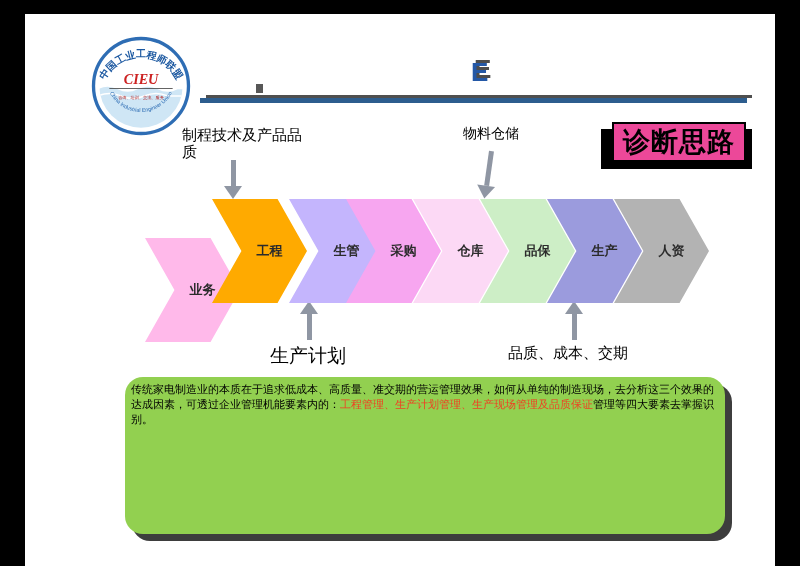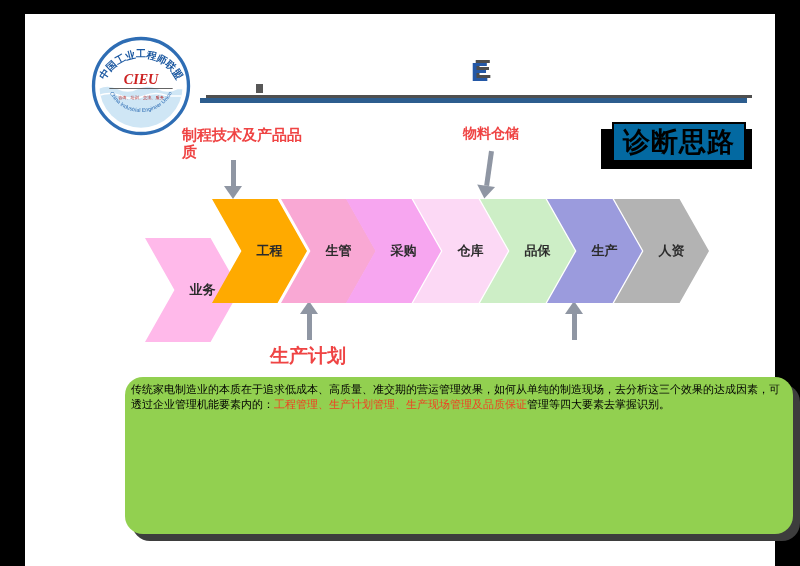--- a/index.html
+++ b/index.html
@@ -16,27 +16,27 @@
   
   .artifact { position:absolute; left:231px; top:70px; width:7px; height:9px; background:#575757; }
 
   
   .title-char { position:absolute; left:446px; top:43px; font-size:26px; font-weight:bold;
     color:#2458a6; text-shadow:3px -3px 0 #4d4d4d; }
   .rule-shadow { position:absolute; left:181px; top:81px; width:546px; height:3px; background:#4f4f4f; }
   .rule-blue   { position:absolute; left:175px; top:84px; width:547px; height:5px; background:#2d5d8e; }
 
   
-  .badge { position:absolute; left:587px; top:108px; width:134px; height:40px; background:#0369a1;
+  .badge { position:absolute; left:587px; top:108px; width:134px; height:40px; background:#ec4899;
     border:2px solid #000; box-shadow:-11px 7px 0 #000, 6px 7px 0 #000;
     display:flex; align-items:center; justify-content:center;
     font-size:27px; font-weight:bold; color:#000; letter-spacing:1px; }
 
   
-  .anno { position:absolute; color:#ef4444; font-weight:bold; }
+  .anno { position:absolute; color:#000000; font-weight:normal; }
   .anno-tl { left:157px; top:112px; width:126px; font-size:15px; line-height:17px; white-space:pre-line; }
   .anno-tr { left:438px; top:111px; font-size:14px; }
   .anno-bl { left:245px; top:329px; font-size:19px; }
   .anno-br { left:483px; top:330px; font-size:15px; }
 
   
   .arrow { position:absolute; width:18px; }
   .arrow .shaft { position:absolute; left:6.5px; width:5px; background:#8f96a3; }
   .arrow .head  { position:absolute; left:0; width:0; height:0;
     border-left:9px solid transparent; border-right:9px solid transparent; }
@@ -49,21 +49,21 @@
   .a3 { left:275px; top:287px; height:39px; }
   .a4 { left:540px; top:287px; height:39px; }
 
   
   .chevron { position:absolute; top:185px; width:95px; height:104px;
     clip-path:polygon(0% 0%, 69% 0%, 100% 50%, 69% 100%, 0% 100%, 31% 50%);
     display:flex; align-items:center; justify-content:center; padding-left:20px;
     font-size:13px; font-weight:bold; color:#2b2b2b; }
 
   
-  .info { position:absolute; left:100px; top:363px; width:668px; height:157px;
+  .info { position:absolute; left:100px; top:363px; width:600px; height:157px;
     background:#92d050; border-radius:18px; box-shadow:7px 7px 0 #3d3d3d;
     padding:5px 6px; font-size:11px; line-height:15px; color:#000; }
   .info .red { color:#ef4123; }
 </style>
 </head>
 <body>
 
 <div class="slide">
 
   <div class="logo">
@@ -96,41 +96,42 @@
 
   <div class="title-char">E</div>
   <div class="rule-shadow"></div>
   <div class="rule-blue"></div>
 
   <div class="badge">诊断思路</div>
 
   <div class="anno anno-tl">制程技术及产品品质</div>
   <div class="anno anno-tr">物料仓储</div>
   <div class="anno anno-bl">生产计划</div>
+  <div class="anno anno-br">品质、成本、交期</div>
 
   <div class="arrow down a1">
       <div class="shaft" style="height:26px;"></div>
       <div class="head"></div>
     </div>
   <div class="arrow down a2">
       <div class="shaft" style="height:35px;"></div>
       <div class="head"></div>
     </div>
   <div class="arrow up a3">
       <div class="shaft" style="height:26px;"></div>
       <div class="head"></div>
     </div>
   <div class="arrow up a4">
       <div class="shaft" style="height:26px;"></div>
       <div class="head"></div>
     </div>
 
   <div class="chevron" style="background: rgb(255, 185, 234); left: 120px; margin-top: 39px;">业务</div>
   <div class="chevron" style="background: rgb(255, 170, 0); left: 187px;">工程</div>
-  <div class="chevron" style="background: #f9a8d4; left: 256px;">生管</div>
+  <div class="chevron" style="background: #c4b5fd; left: 264px;">生管</div>
   <div class="chevron" style="background: rgb(247, 166, 240); left: 321px;">采购</div>
   <div class="chevron" style="background: rgb(252, 217, 245); left: 388px;">仓库</div>
   <div class="chevron" style="background: rgb(155, 155, 221); left: 522px;">生产</div>
   <div class="chevron" style="background: rgb(205, 238, 198); left: 455px;">品保</div>
   <div class="chevron" style="background: rgb(179, 179, 179); left: 589px;">人资</div>
 
   <div class="info">
     <span>传统家电制造业的本质在于追求低成本、高质量、准交期的营运管理效果，如何从单纯的制造现场，去分析这三个效果的达成因素，可透过企业管理机能要素内的：</span><span class="red">工程管理、生产计划管理、生产现场管理及品质保证</span><span>管理等四大要素去掌握识别。</span>
   </div>
 

